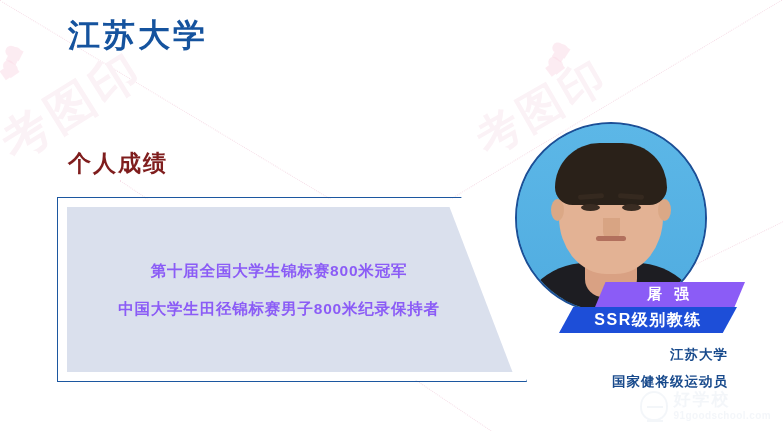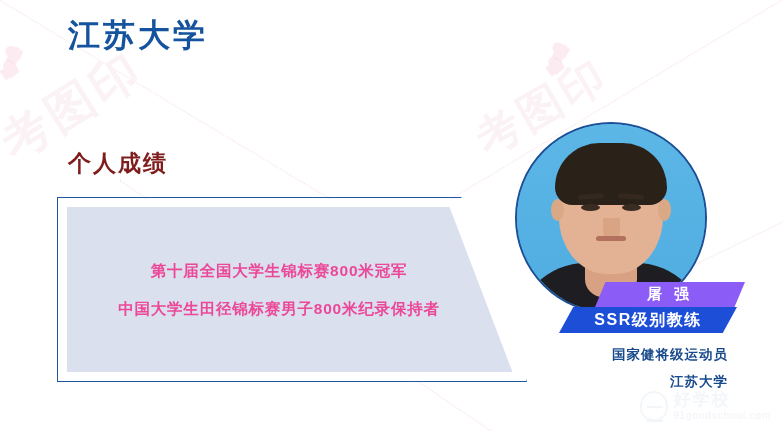--- a/index.html
+++ b/index.html
@@ -150,21 +150,21 @@
     display: flex;
     flex-direction: column;
     justify-content: center;
     align-items: center;
     padding-right: 26px;
     box-sizing: border-box;
   }
   .achv-line {
     font-size: 15.5px;
     font-weight: 700;
-    color: #ec4899;
+    color: #8b5cf6;
     letter-spacing: .8px;
     line-height: 1;
     margin: 11px 0;
     white-space: nowrap;
   }
 
   
   .portrait {
     position: absolute;
     left: 515px;
@@ -439,22 +439,22 @@
   </div>
 
   <div class="banner-name">
     <span>屠 强</span>
   </div>
   <div class="banner-level">
     <span>SSR级别教练</span>
   </div>
 
   <div class="coach-meta">
+    <div>江苏大学</div>
     <div>国家健将级运动员</div>
-    <div>江苏大学</div>
   </div>
 
   <div class="site-wm">
     <div class="wm-mark"></div>
     <div class="wm-texts">
       <div class="wm-cn">好学校</div>
       <div class="wm-en">91goodschool.com</div>
     </div>
   </div>
 

